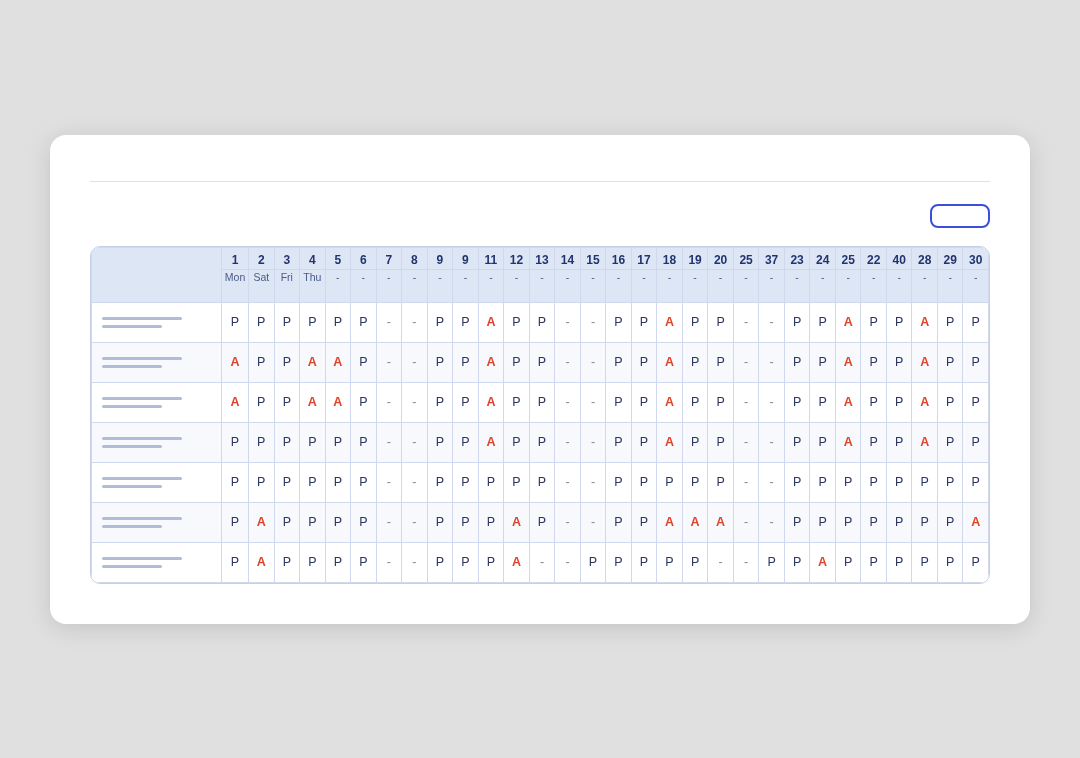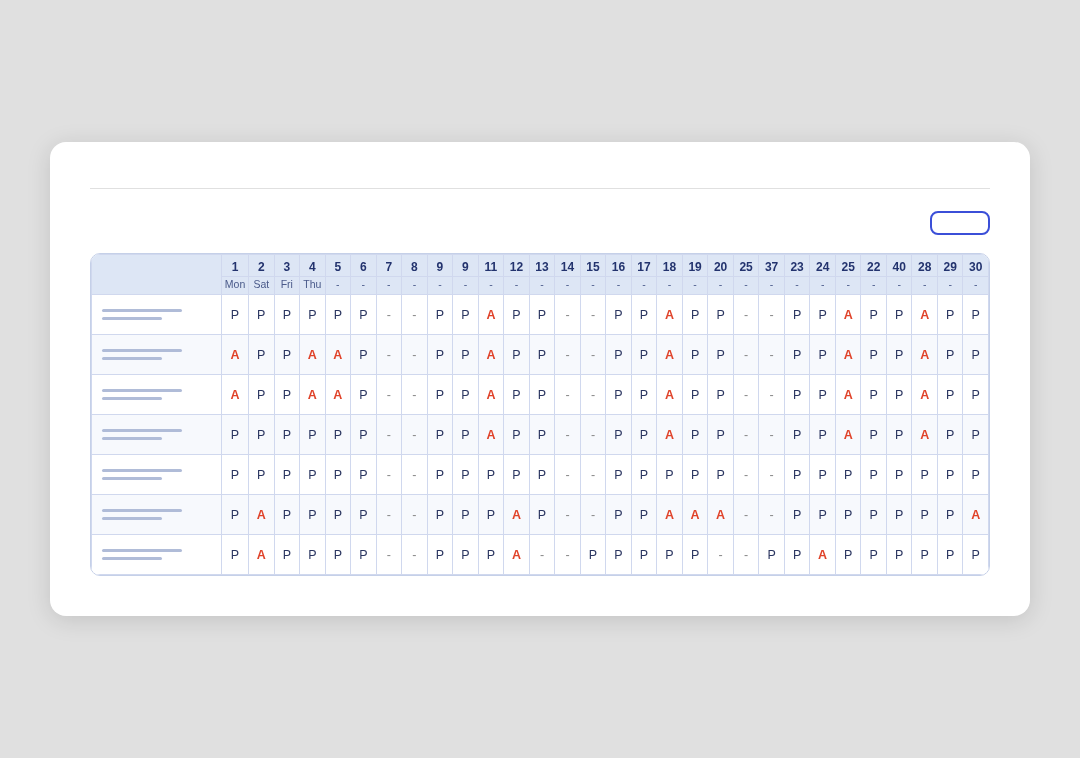--- a/index.html
+++ b/index.html
@@ -66,21 +66,21 @@
       color: #23336e;
       font-size: 12px;
       padding: 5px 2px 2px 2px;
       min-width: 24px;
     }
     thead tr.header-dow th {
       background: #dde6f5;
       font-weight: 400;
       color: #4a5a8a;
       font-size: 10.5px;
-      padding: 1px 2px 4px 2px;
+      padding: 1px 2px 19px 2px;
       margin-left: 37px;
     }
     th.employee-header {
       background: #dde6f5;
       font-weight: 700;
       color: #23336e;
       font-size: 14px;
       min-width: 130px;
       width: 130px;
       text-align: left;

